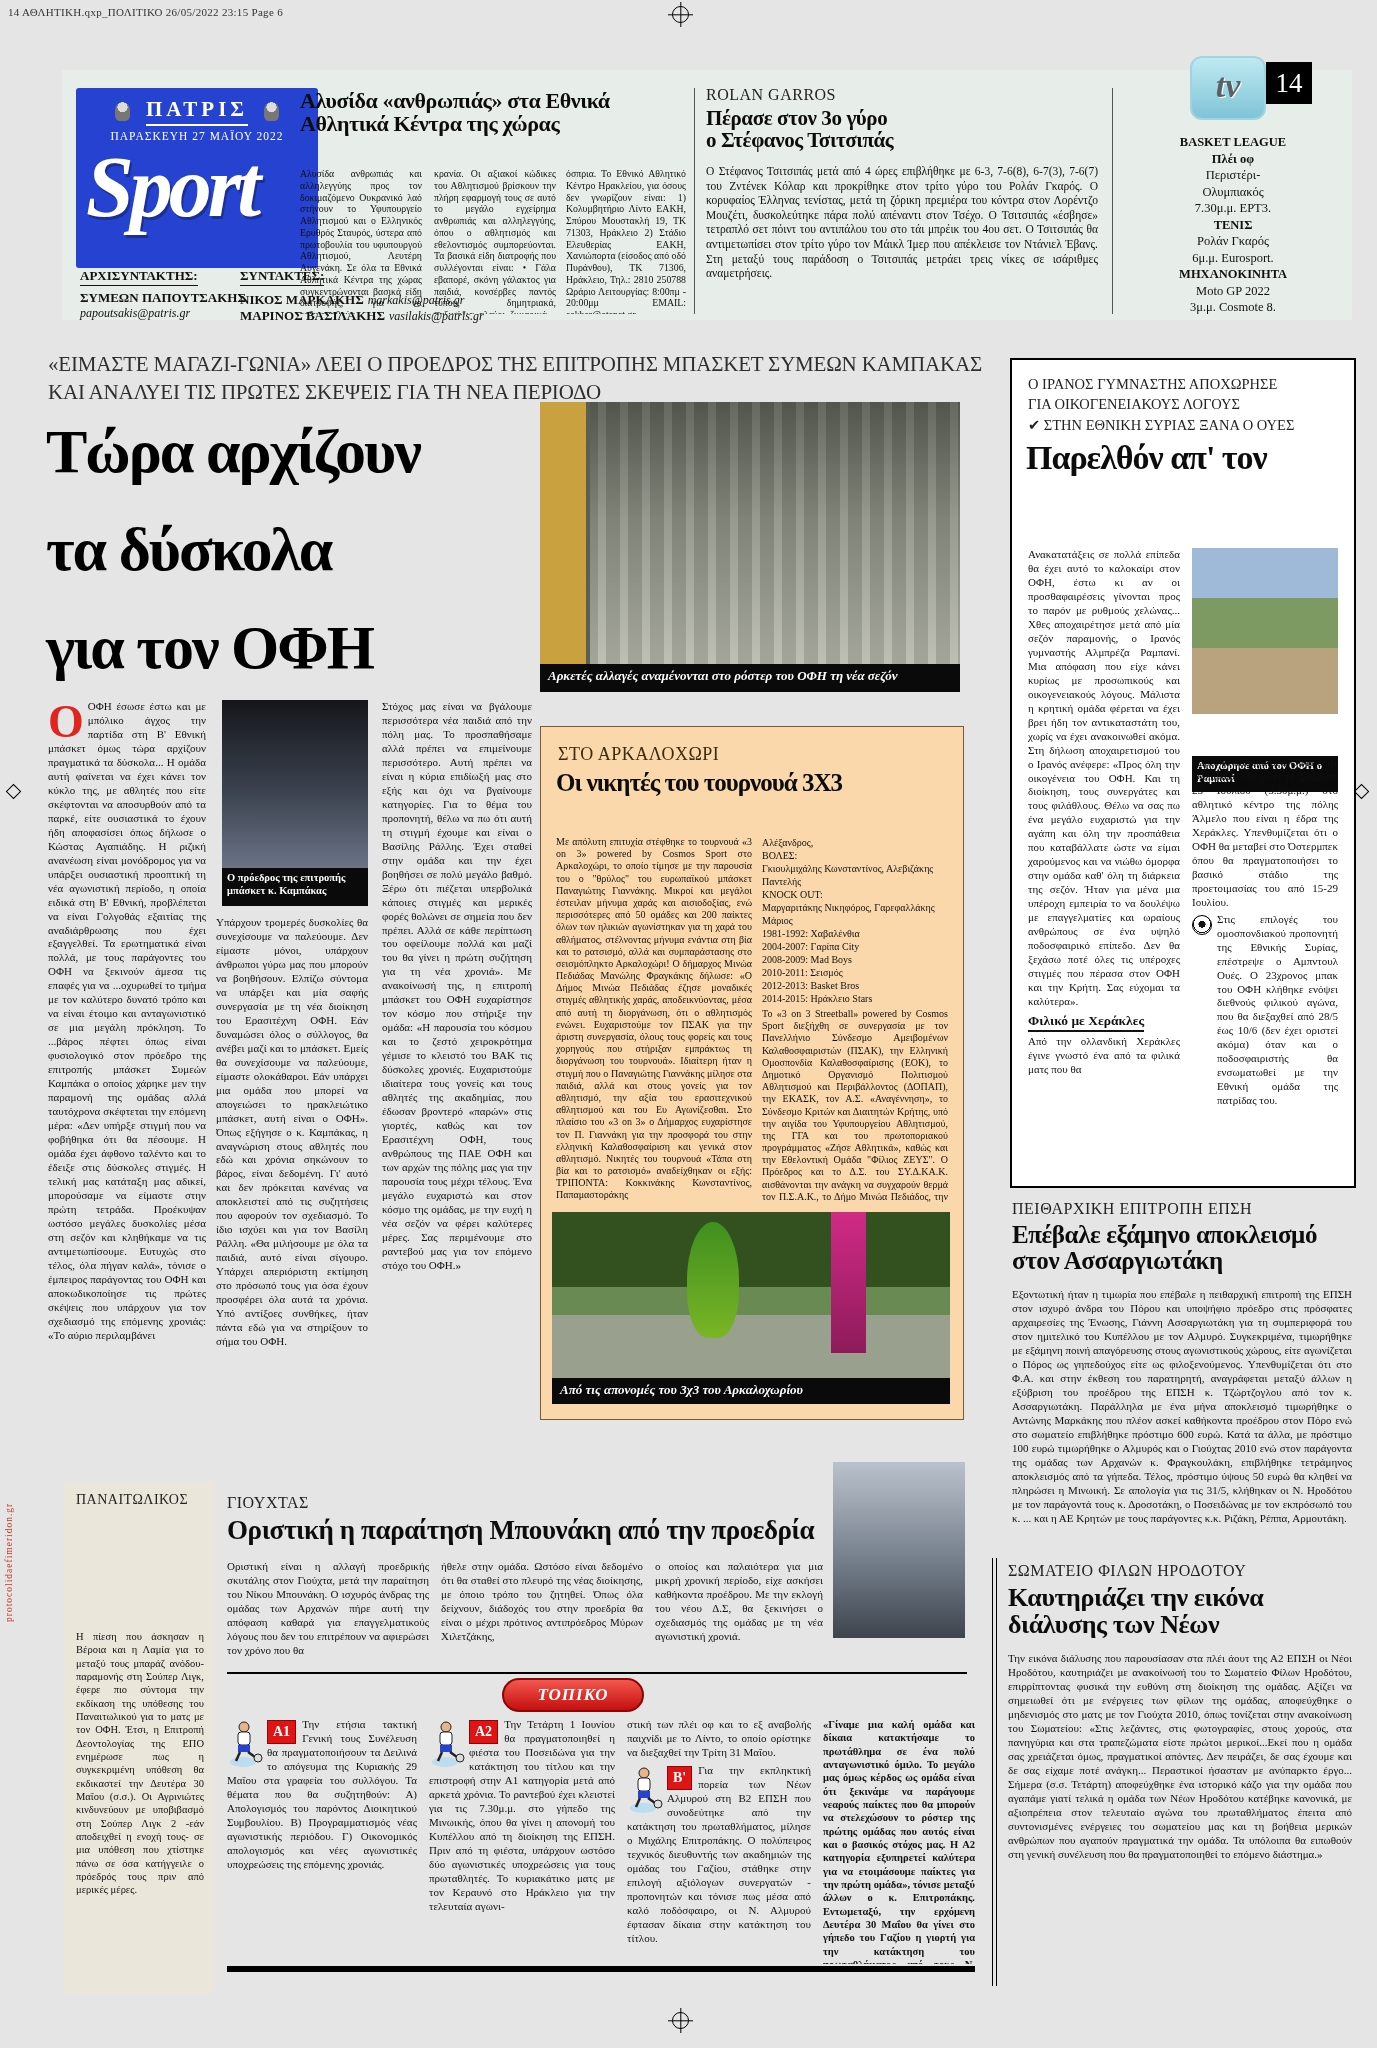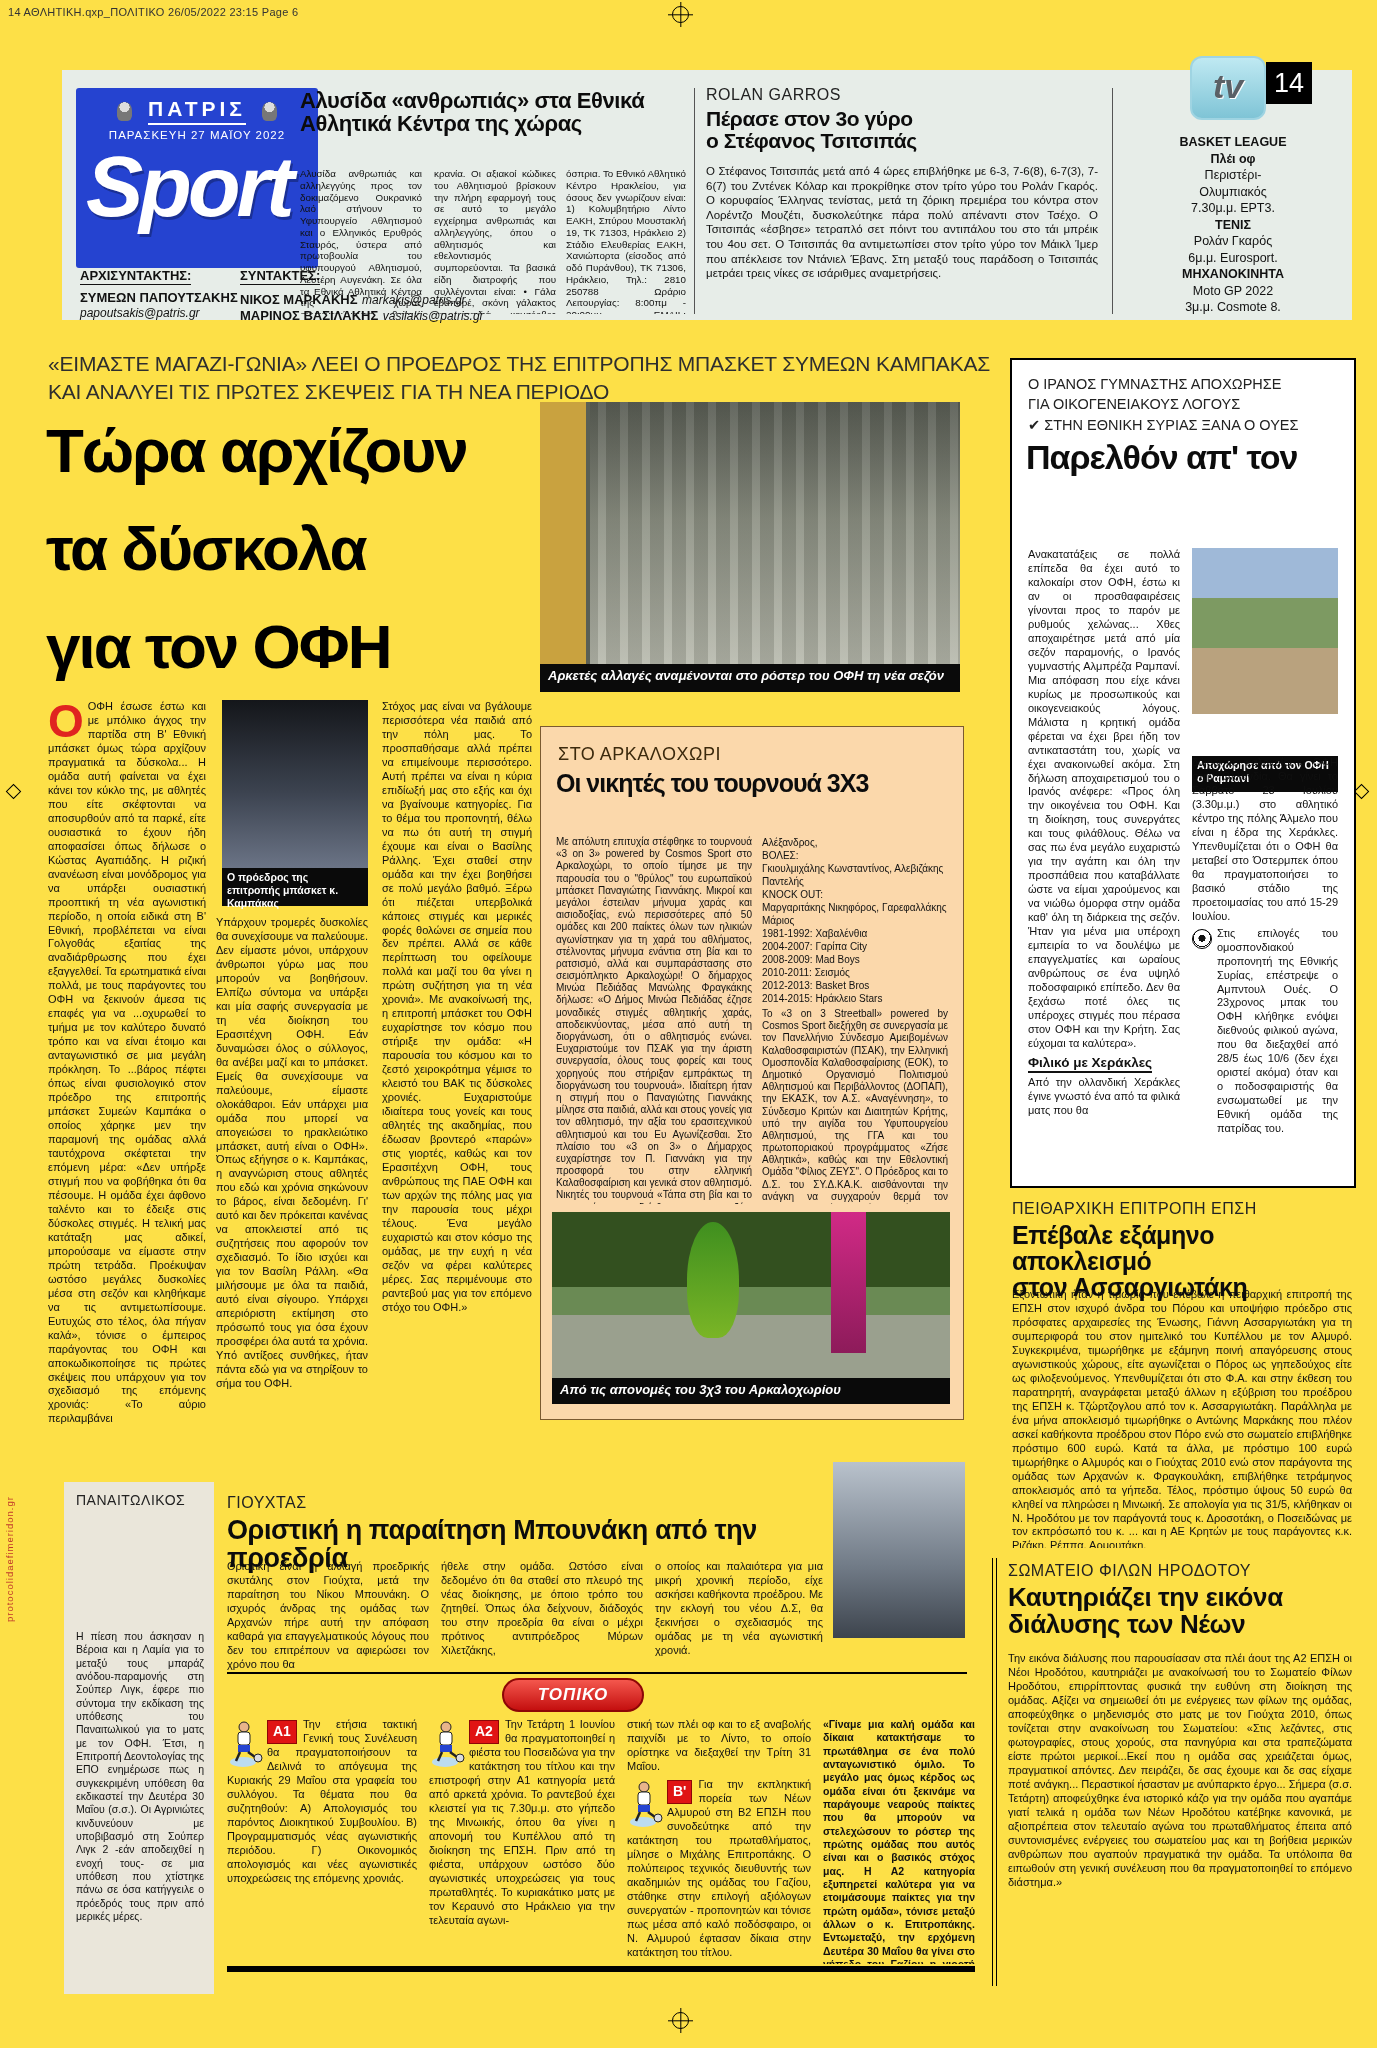--- a/index.html
+++ b/index.html
@@ -1,17 +1,17 @@
 <!DOCTYPE html>
 <html><head>
 <meta charset="utf-8">
 <style>
   html,body{margin:0;padding:0;background:#ffffff;}
-  #page{position:relative;width:1377px;height:2048px;background:#fde047;overflow:hidden;
-        font-family:Liberation Sans, sans-serif;color:#111;}
+  #page{position:relative;width:1377px;height:2048px;background:#e5e5e5;overflow:hidden;
+        font-family:Liberation Serif, serif;color:#111;}
   .abs{position:absolute;}
   .printline{font-size:11px;color:#333;letter-spacing:.3px;}
   .band{background:#e7ede8;}
   .vline{border-left:1px solid #555;}
   
   .masthead{background:#2543d0;border-radius:3px;}
   .patris{color:#fff;font-weight:bold;font-size:21px;letter-spacing:4px;border-bottom:2px solid #fff;padding-bottom:2px;}
   .mfig{width:15px;height:19px;border-radius:45% 45% 30% 30%;background:radial-gradient(circle at 50% 28%,#ddd 0 32%,#777 33% 100%);}
   .mdate{color:#fff;font-size:11.5px;letter-spacing:1px;}
   .sporttxt{color:#fff;font-weight:900;font-style:italic;font-size:86px;letter-spacing:-4px;line-height:1;text-shadow:2px 3px 0 rgba(0,0,0,.28);}

